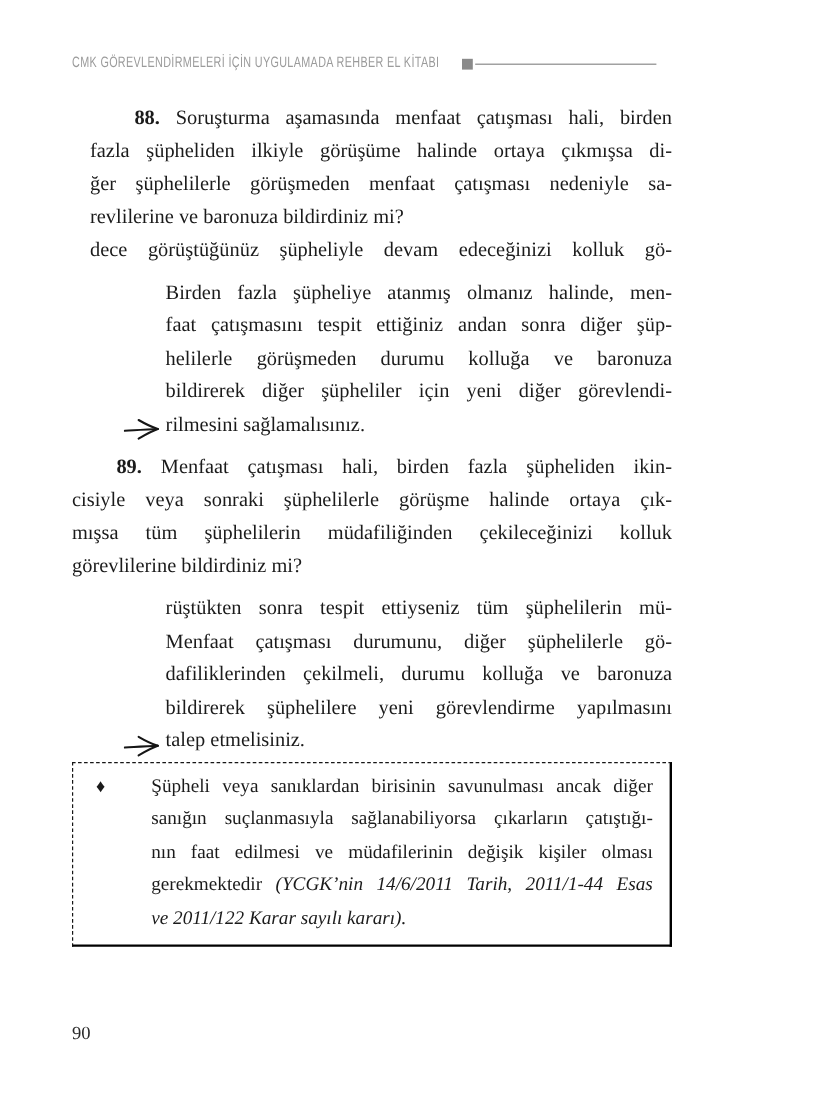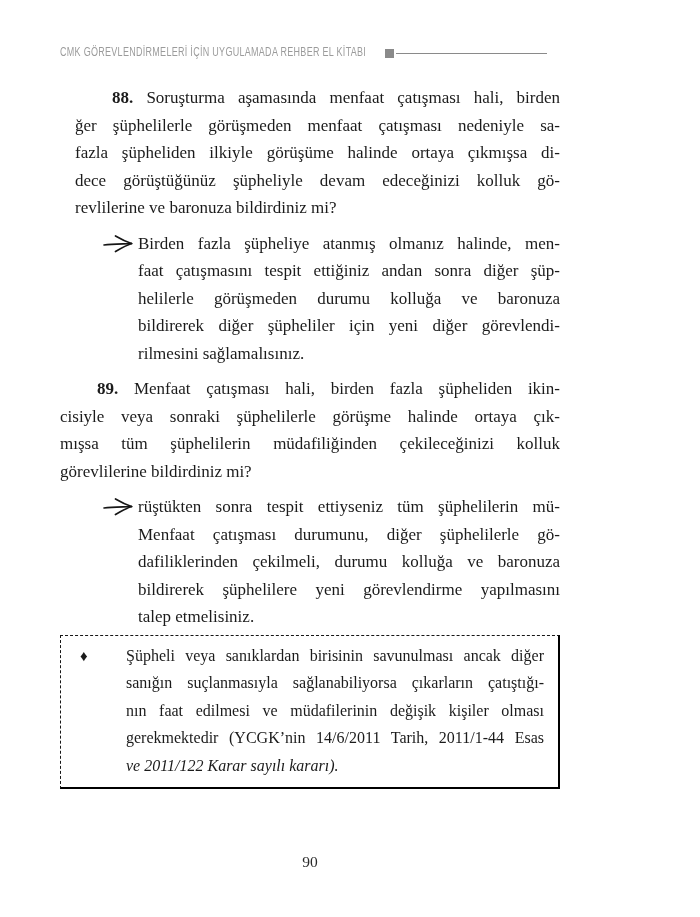--- a/index.html
+++ b/index.html
@@ -39,20 +39,21 @@
   }
   .jline{ text-align:justify; text-align-last:justify; }
   .jline.last{ text-align-last:auto; }
   .para .jline:first-child{ text-indent:37px; }
   .para{ margin-top:8px; }
   .para:first-child{ margin-top:0;margin-left:15px; }
   .bullet-item{
     margin-top:8px;
     display:flex;
     padding-left:43px;
+    align-items:flex-end;
   }
   .bullet-marker{
     width:35px;flex:0 0 35px;
     padding-top:4px;
   }
   .bullet-text{ flex:1; }
   
   .note-box{
     margin-top:4px;
     border-top:1.5px dashed #161616;
@@ -65,43 +66,43 @@
   }
   .note-marker{
     width:26px;flex:0 0 26px;
     font-size:15px;
     padding-top:1px;
   }
   .note-text{ flex:1;margin-left:20px; }
   
   .page-footer{
     position:absolute;left:60px;top:853px;width:500px;
-    text-align:center;font-size:15.5px;color:#2a2a2a;
+    text-align:left;font-size:15.5px;color:#2a2a2a;
   }
   .arrow-icon svg{ display:block; }
 </style>
 </head>
 <body>
 
 <div class="page">
 
   <div class="running-head">
     <span class="title">CMK GÖREVLENDİRMELERİ İÇİN UYGULAMADA REHBER EL KİTABI</span>
     <span class="head-square"></span>
     <span class="head-rule"></span>
   </div>
 
   <div class="page-body">
 
     <div class="para">
         <div class="jline"><span style="font-weight: bold;">88.</span><span> Soruşturma aşamasında menfaat çatışması hali, birden</span></div>
+        <div class="jline"><span>fazla şüpheliden ilkiyle görüşüme halinde ortaya çıkmışsa di-</span></div>
         <div class="jline"><span>ğer şüphelilerle görüşmeden menfaat çatışması nedeniyle sa-</span></div>
-        <div class="jline"><span>fazla şüpheliden ilkiyle görüşüme halinde ortaya çıkmışsa di-</span></div>
+        <div class="jline last"><span>revlilerine ve baronuza bildirdiniz mi?</span></div>
         <div class="jline"><span>dece görüştüğünüz şüpheliyle devam edeceğinizi kolluk gö-</span></div>
-        <div class="jline last"><span>revlilerine ve baronuza bildirdiniz mi?</span></div>
       </div>
 
     <div class="bullet-item">
       <span class="bullet-marker arrow-icon">
         <svg width="30" height="19" viewBox="0 0 30 19" xmlns="http://www.w3.org/2000/svg">
           <g fill="none" stroke="#161616" stroke-width="1.7" stroke-linecap="round">
             <path d="M1 11 C 9 10.4, 19 10, 28.5 9.5"></path>
             <path d="M12.5 2 C 18.5 5.5, 24 8, 28.5 9.5"></path>
             <path d="M12.5 17.5 C 18.5 14, 24 11, 28.5 9.5"></path>
           </g>
@@ -141,21 +142,21 @@
           <div class="jline last"><span>talep etmelisiniz.</span></div>
         </div>
     </div>
 
     <div class="note-box">
       <span class="note-marker">♦</span>
       <div class="note-text">
           <div class="jline"><span>Şüpheli veya sanıklardan birisinin savunulması ancak diğer</span></div>
           <div class="jline"><span>sanığın suçlanmasıyla sağlanabiliyorsa çıkarların çatıştığı-</span></div>
           <div class="jline"><span>nın faat edilmesi ve müdafilerinin değişik kişiler olması</span></div>
-          <div class="jline"><span>gerekmektedir </span><span style="">(YCGK’nin 14/6/2011 Tarih, 2011/1-44 Esas</span></div>
+          <div class="jline"><span>gerekmektedir </span><span style="font-style: italic;">(YCGK’nin 14/6/2011 Tarih, 2011/1-44 Esas</span></div>
           <div class="jline last"><span style="font-style: italic;">ve 2011/122 Karar sayılı kararı).</span></div>
         </div>
     </div>
 
   </div>
 
   <div class="page-footer">
     <span>90</span>
   </div>
 

